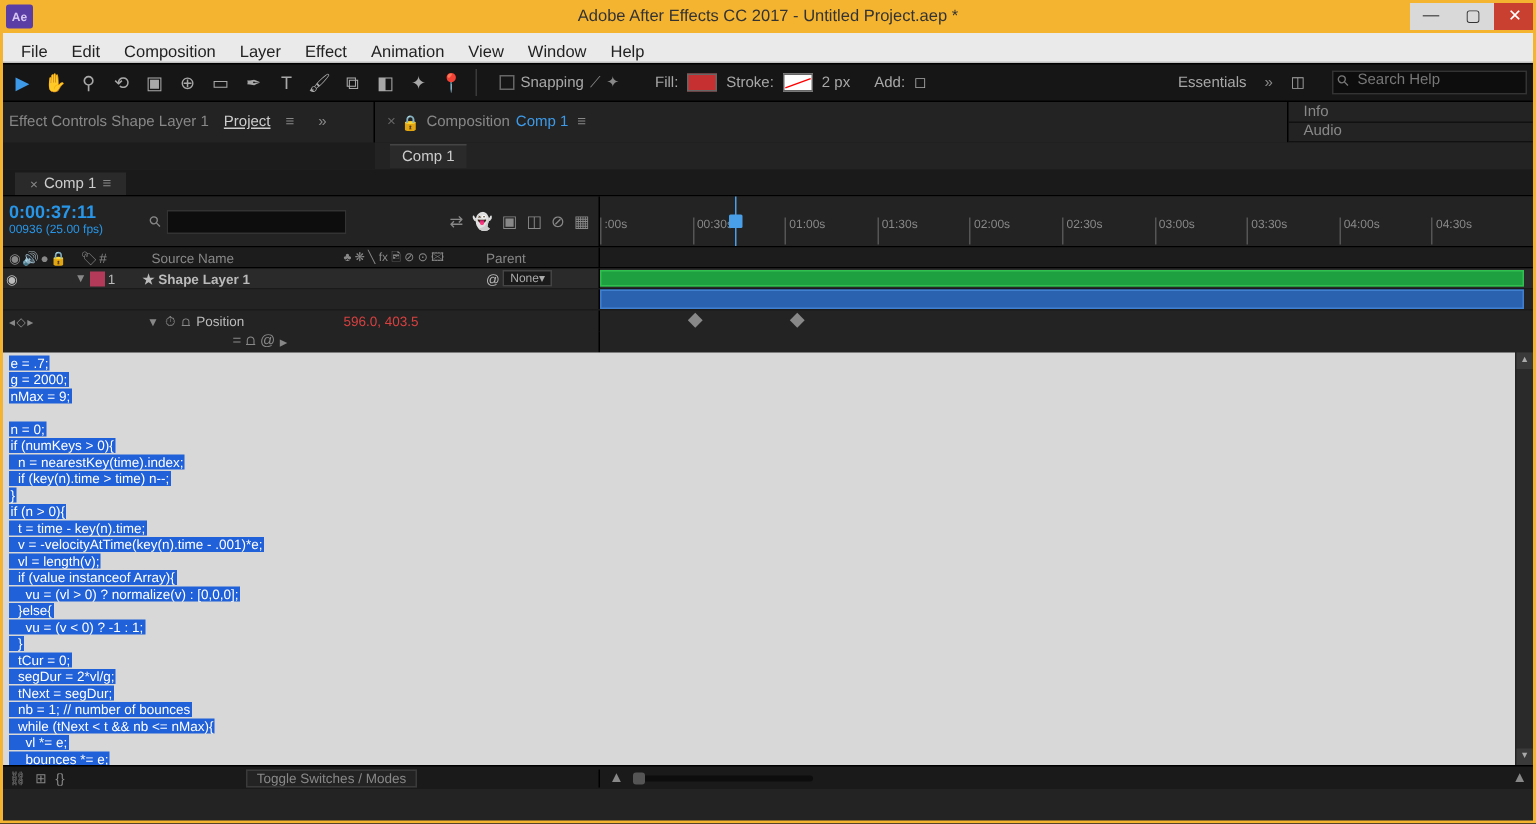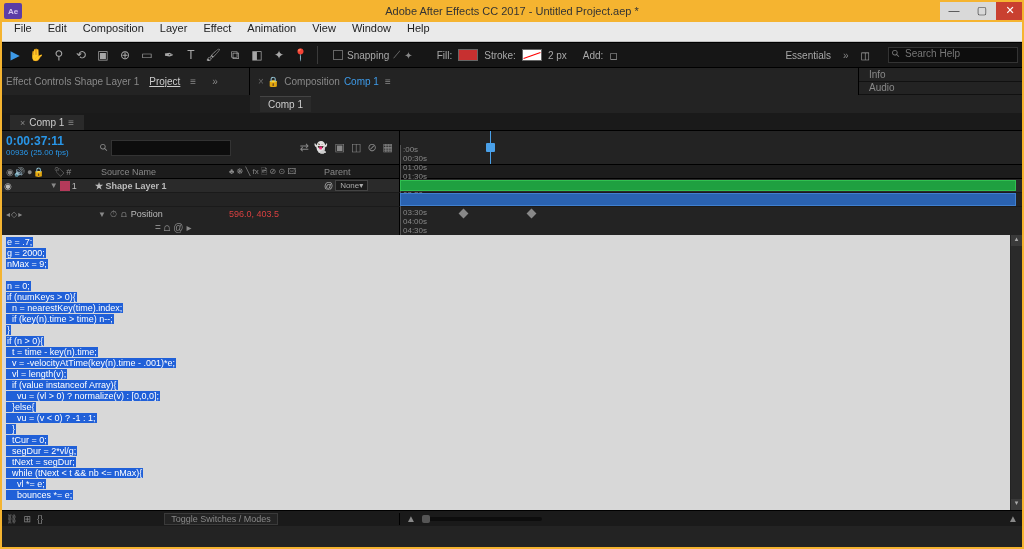--- a/index.html
+++ b/index.html
@@ -9,21 +9,21 @@
 .titlebar { height: 22px; background: #f5b430; display: flex; align-items: center; position: relative; }
 .app-icon { width: 18px; height: 16px; background: #5b3da6; margin-left: 4px; display: flex; align-items: center; justify-content: center; font-size: 8px; color: #d4c5f0; font-weight: bold; border-radius: 2px; }
 .title-text { position: absolute; left: 50%; transform: translateX(-50%); font-size: 11px; color: #333; }
 .win-controls { position: absolute; right: 0; top: 0; display: flex; }
 .win-btn { width: 28px; height: 20px; display: flex; align-items: center; justify-content: center; font-size: 11px; }
 .win-btn.min { background: #d9d9d9; color: #333; }
 .win-btn.max { background: #d9d9d9; color: #333; }
 .win-btn.close { background: #c94030; color: #fff; }
 
 
-.menubar { height: 20px; background: #eaeaea; border-bottom: 1px solid #bfbfbf; display: flex; align-items: flex-start; padding-left: 6px; }
+.menubar { height: 20px; background: #eaeaea; border-bottom: 1px solid #bfbfbf; display: flex; align-items: flex-end; padding-left: 6px; }
 .menubar span { font-size: 11px; color: #222; padding: 0 8px; cursor: default; }
 
 
 .toolbar { height: 26px; background: #161616; border-top: 1px solid #000; border-bottom: 1px solid #000; display: flex; align-items: center; padding: 0 6px; gap: 4px; }
 .tool-ico { width: 18px; height: 18px; display: flex; align-items: center; justify-content: center; color: #a8a8a8; font-size: 12px; }
 .tool-ico.active { color: #3d9ae8; }
 .divider { width: 1px; height: 18px; background: #3a3a3a; margin: 0 3px; }
 .snapping-group { display: flex; align-items: center; gap: 4px; color: #a8a8a8; font-size: 10px; margin-left: 8px; }
 .checkbox { width: 10px; height: 10px; border: 1px solid #666; }
 .fill-stroke { display: flex; align-items: center; gap: 6px; color: #a8a8a8; font-size: 10px; margin-left: 20px; }
@@ -62,21 +62,21 @@
 
 .tl-header { height: 34px; background: #232323; display: flex; border-bottom: 1px solid #000; }
 .tl-left { width: 400px; display: flex; border-right: 1px solid #000; }
 .timecode-block { width: 100px; padding: 3px 6px; }
 .timecode { color: #2896e8; font-size: 12px; font-weight: bold; }
 .frames { color: #2896e8; font-size: 8px; }
 .tl-search { flex:1; display:flex; align-items:center; }
 .tl-search-input { width: 120px; height: 16px; background:#0d0d0d; border:1px solid #333; margin-left:4px; }
 .tl-icons-right { display:flex; align-items:center; gap:6px; padding-right:6px; color:#888; font-size:11px;}
 .tl-ruler { flex: 1; background: #232323; position: relative; }
-.ruler-ticks { position:absolute; top:14px; left:0; right:8px; height:18px; display:flex;flex-direction:column; }
+.ruler-ticks { position:absolute; top:14px; left:0; right:8px; height:18px; display:flex; }
 .tick { flex:1; border-left:1px solid #555; font-size:8px; color:#888; padding-left:2px; position:relative;}
 .playhead { position:absolute; left:90px; top:0; bottom:0; width:1px; background:#4aa0e8; }
 .playhead::before { content:""; position:absolute; top:12px; left:-4px; width:9px; height:9px; background:#4aa0e8; border-radius:1px;}
 
 
 .col-header { height: 14px; background: #1c1c1c; display: flex; border-bottom: 1px solid #000; font-size: 9px; color: #888; }
 .col-header .left { width: 400px; display: flex; align-items:center; border-right:1px solid #000;}
 .col-header .leftcol1 { width:95px; padding-left:6px; display:flex; gap:1px;}
 .col-header .sourcename { flex:1; padding-left:6px;}
 .col-header .switches { width:95px; display:flex; gap:1px; font-size:8px;}
@@ -368,20 +368,21 @@
           <div><span class="hl">  v = -velocityAtTime(key(n).time - .001)*e;</span></div>
           <div><span class="hl">  vl = length(v);</span></div>
           <div><span class="hl">  if (value instanceof Array){</span></div>
           <div><span class="hl">    vu = (vl &gt; 0) ? normalize(v) : [0,0,0];</span></div>
           <div><span class="hl">  }else{</span></div>
           <div><span class="hl">    vu = (v &lt; 0) ? -1 : 1;</span></div>
           <div><span class="hl">  }</span></div>
           <div><span class="hl">  tCur = 0;</span></div>
           <div><span class="hl">  segDur = 2*vl/g;</span></div>
           <div><span class="hl">  tNext = segDur;</span></div>
+          <div><span class="hl">  nb = 1; // number of bounces</span></div>
           <div><span class="hl">  while (tNext &lt; t &amp;&amp; nb &lt;= nMax){</span></div>
           <div><span class="hl">    vl *= e;</span></div>
           <div><span class="hl">    bounces *= e;</span></div>
         </div>
       <div class="scrollbar">
         <div class="scroll-up">▴</div>
         <div class="scroll-dn">▾</div>
       </div>
     </div>
   </div>

